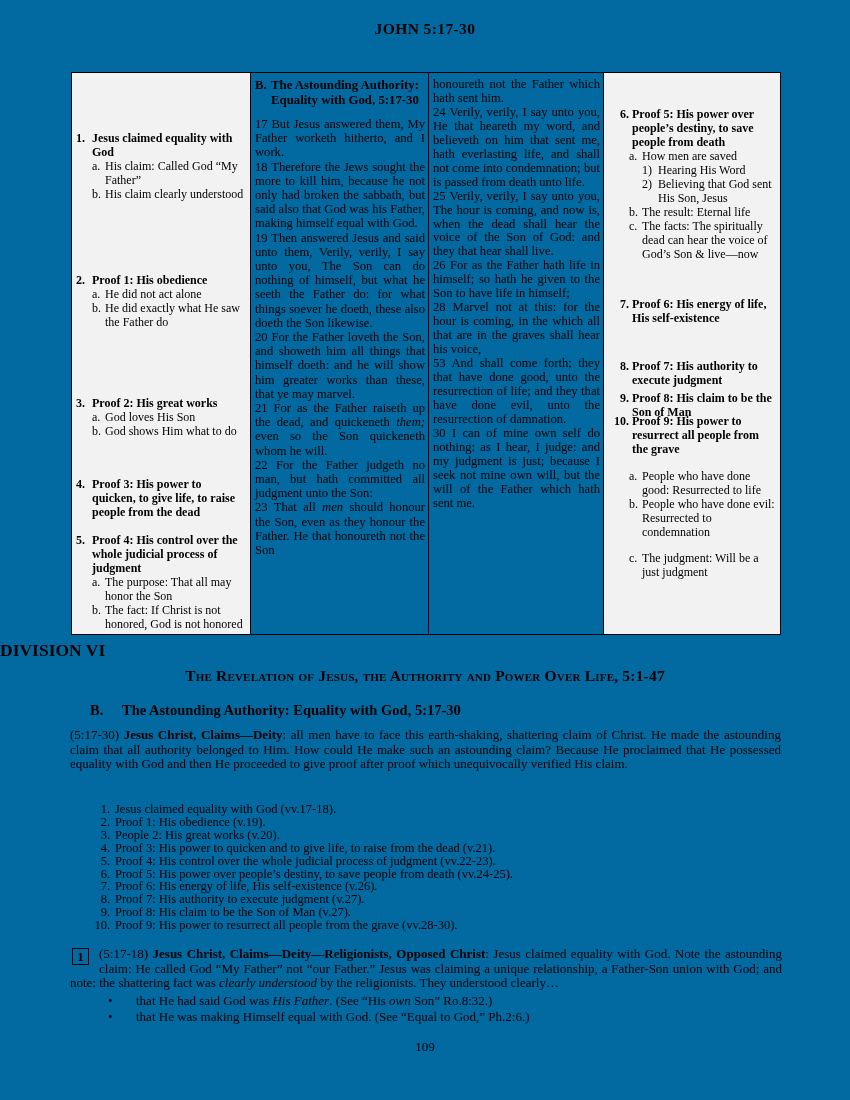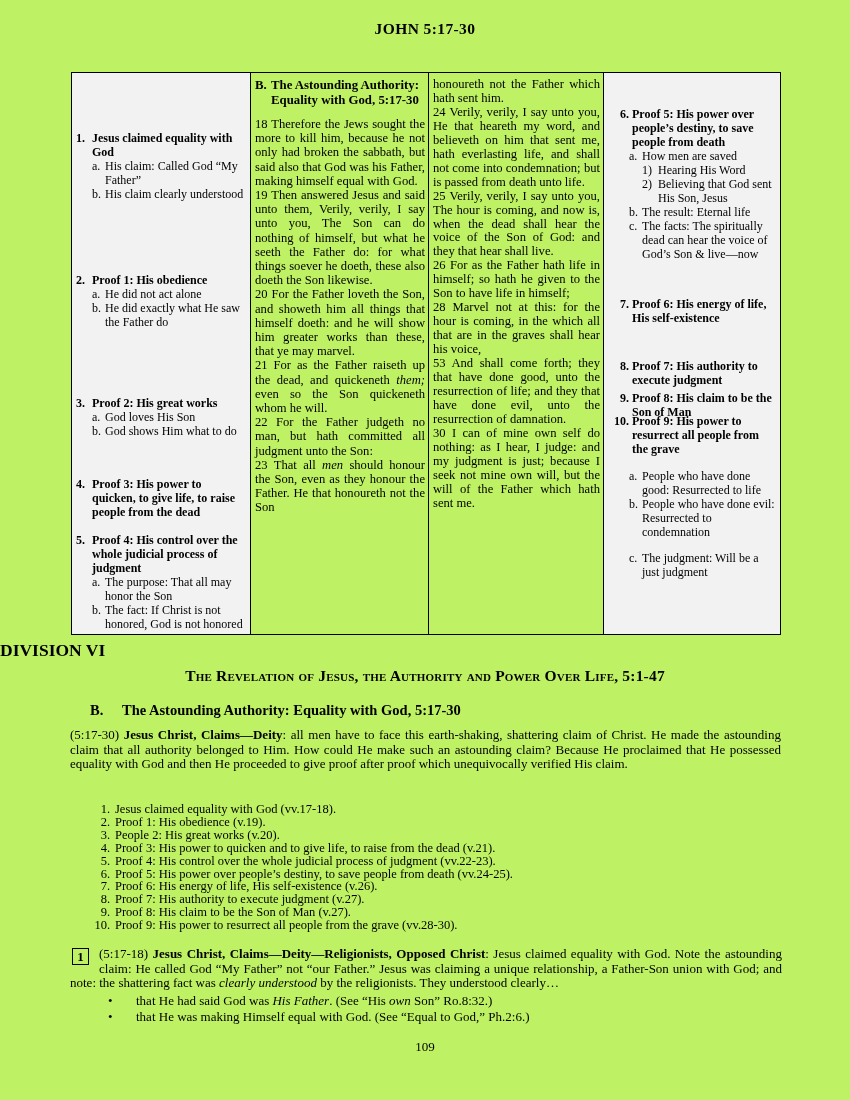--- a/index.html
+++ b/index.html
@@ -1,16 +1,16 @@
 <!DOCTYPE html>
 <html><head>
 <meta charset="utf-8">
 <style>
   html,body{margin:0;padding:0;background:#fff;}
-  .page{position:relative;width:850px;height:1100px;background:#bef264;color:#000;
+  .page{position:relative;width:850px;height:1100px;background:#0369a1;color:#000;
         font-family:"Liberation Serif",serif;overflow:hidden;}
   .hdr{position:absolute;top:20px;left:0;width:100%;text-align:center;
        font-weight:bold;font-size:15.5px;letter-spacing:.4px;}
   
   .otable{position:absolute;left:71px;top:72px;width:710px;height:563px;
           border:1px solid #000;display:flex;box-sizing:border-box;}
   .col{box-sizing:border-box;height:100%;overflow:hidden;position:relative;}
   .col-outline{background:#f2f2f2;font-size:12px;line-height:14px;}
   .c1{width:179px;border-right:1px solid #000;}
   .c2{width:178px;border-right:1px solid #000;}
@@ -129,20 +129,21 @@
           <span class="o-st">The fact: If Christ is not honored, God is not honored</span>
         </div>
       </div>
     </div>
 
     <div class="col s-col c2">
       <div class="s-head">
         <span class="s-head-num">B.</span>
         <span>The Astounding Authority: Equality with God, 5:17-30</span>
       </div>
+      <p class="verse"><span>17 But Jesus answered them, My Father worketh hitherto, and I work.</span></p>
       <p class="verse"><span>18 Therefore the Jews sought the more to kill him, because he not only had broken the sabbath, but said also that God was his Father, making himself equal with God.</span></p>
       <p class="verse"><span>19 Then answered Jesus and said unto them, Verily, verily, I say unto you, The Son can do nothing of himself, but what he seeth the Father do: for what things soever he doeth, these also doeth the Son likewise.</span></p>
       <p class="verse"><span>20 For the Father loveth the Son, and showeth him all things that himself doeth: and he will show him greater works than these, that ye may marvel.</span></p>
       <p class="verse"><span>21 For as the Father raiseth up the dead, and quickeneth </span><span class="i">them;</span><span> even so the Son quickeneth whom he will.</span></p>
       <p class="verse"><span>22 For the Father judgeth no man, but hath committed all judgment unto the Son:</span></p>
       <p class="verse"><span>23 That all </span><span class="i">men</span><span> should honour the Son, even as they honour the Father. He that honoureth not the Son</span></p>
     </div>
 
     <div class="col s-col c3">
       <p class="verse"><span>honoureth not the Father which hath sent him.</span></p>

